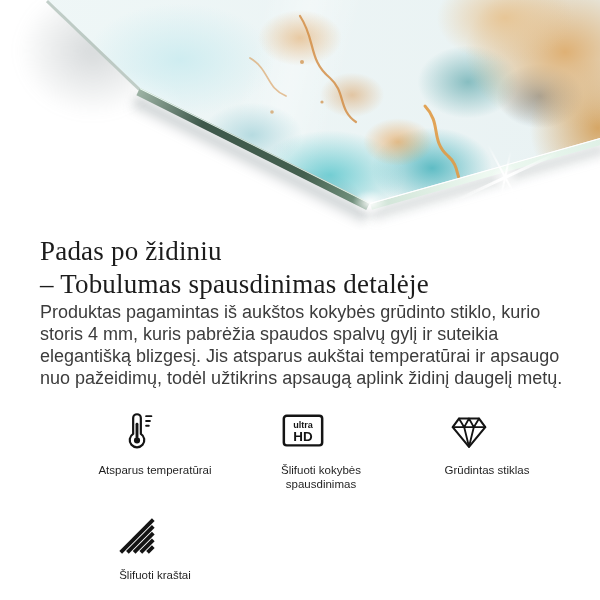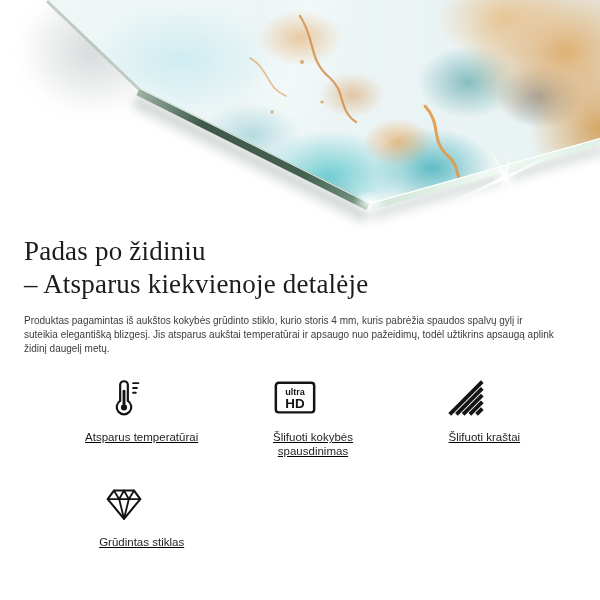--- a/index.html
+++ b/index.html
@@ -65,30 +65,30 @@
   .sparkle { position:absolute; left:505px; top:177px; width:0; height:0; }
   .sparkle .ray { position:absolute; background:linear-gradient(to right, rgba(255,255,255,0), #fff 45%, #fff 55%, rgba(255,255,255,0));
     filter:blur(.4px); }
   .sparkle .ray1 { width:116px; height:2.5px; left:-58px; top:-1px; transform:rotate(-25deg); }
   .sparkle .ray2 { width:74px;  height:2px;   left:-37px; top:-1px; transform:rotate(62deg); }
   .sparkle .ray3 { width:52px;  height:1.5px; left:-26px; top:-1px; transform:rotate(-78deg); }
   .sparkle .core { position:absolute; left:-14px; top:-14px; width:28px; height:28px;
     background:radial-gradient(closest-side, rgba(255,255,255,1), rgba(255,255,255,.55) 35%, rgba(255,255,255,0)); }
 
   
-  .content { padding:0 34px 0 24px; }
+  .content { padding:0 34px 0 40px; }
   h1 { margin-top:5px; font-family:"Liberation Serif","DejaVu Serif",serif;
     font-weight:400; font-size:27px; line-height:33px; color:#1c1c1c; letter-spacing:.2px; }
   h1 span { display:block; }
-  .desc { margin-top:13px; max-width:532px; font-size:10px; line-height:14px; color:#3c3c3c; }
+  .desc { max-width:532px; font-size:18px; line-height:22px; color:#3c3c3c; }
 
   
   .features { margin-top:19px; display:grid; grid-template-columns:repeat(3,1fr);
     row-gap:22px; padding:0 14px; text-align:center; }
-  .feature { display:flex; flex-direction:column; align-items:center;text-decoration:underline; }
+  .feature { display:flex; flex-direction:column; align-items:center; }
   .icon-box { height:46px; display:flex; align-items:flex-end; justify-content:center; }
   .icon-box svg { display:block; }
   .feature-label { margin-top:9px; font-size:11.5px; color:#1f1f1f; line-height:14px;margin-left:36px; }
   .ink { stroke:#141414; stroke-width:2.3; fill:none; stroke-linecap:round; stroke-linejoin:round; }
   .ink-fill { fill:#141414; stroke:none; }
   .badge-word { font-family:"Liberation Sans",sans-serif; fill:#141414; }
 </style>
 </head>
 <body>
 
@@ -120,21 +120,21 @@
     <div class="ray ray1"></div>
       <div class="ray ray2"></div>
       <div class="ray ray3"></div>
       <div class="core"></div>
   </div>
 </div>
 
 <div class="content">
   <h1>
     <span>Padas po židiniu</span>
-    <span>– Atsparus kiekvienoje detalėje</span>
+    <span>– Tobulumas spausdinimas detalėje</span>
   </h1>
   <p class="desc">Produktas pagamintas iš aukštos kokybės grūdinto stiklo, kurio storis 4 mm, kuris pabrėžia spaudos spalvų gylį ir suteikia elegantišką blizgesį. Jis atsparus aukštai temperatūrai ir apsaugo nuo pažeidimų, todėl užtikrins apsaugą aplink židinį daugelį metų.</p>
 
   <div class="features">
 
     <div class="feature">
       <div class="icon-box">
         <svg width="46" height="46" viewBox="0 0 48 48">
           <path class="ink" d="M20,10.5 a4,4 0 0 1 8,0 V27 a7.6,7.6 0 1 1 -8,0 Z"></path>
           <path class="ink" d="M24,17 V30" style="stroke-width:3"></path>
@@ -153,37 +153,37 @@
           <text class="badge-word" x="24" y="34.5" text-anchor="middle" font-size="14" font-weight="800">HD</text>
         </svg>
       </div>
       <div class="feature-label">Šlifuoti kokybės spausdinimas</div>
     </div>
 
 
     <div class="feature">
       <div class="icon-box">
         <svg width="46" height="46" viewBox="0 0 48 48">
+          <path class="ink" d="M13.5,11 H34.5 L41,20 L24,40.5 L7,20 Z" style="stroke-width:2.2"></path>
+          <path class="ink" d="M7,20 H41 M13.5,11 L19,20 L24,11 L29,20 L34.5,11 M19,20 L24,40.5 M29,20 L24,40.5" style="stroke-width:1.9"></path>
+        </svg>
+      </div>
+      <div class="feature-label">Grūdintas stiklas</div>
+    </div>
+
+    <div class="feature">
+      <div class="icon-box">
+        <svg width="46" height="46" viewBox="0 0 48 48">
           <g stroke="#141414" stroke-width="4" stroke-linecap="butt">
             <path d="M7,41 L41,7"></path>
             <path d="M14,41 L41,14"></path>
             <path d="M21,41 L41,21"></path>
             <path d="M28,41 L41,28"></path>
             <path d="M35,41 L41,35"></path>
           </g>
         </svg>
       </div>
       <div class="feature-label">Šlifuoti kraštai</div>
     </div>
 
-    <div class="feature">
-      <div class="icon-box">
-        <svg width="46" height="46" viewBox="0 0 48 48">
-          <path class="ink" d="M13.5,11 H34.5 L41,20 L24,40.5 L7,20 Z" style="stroke-width:2.2"></path>
-          <path class="ink" d="M7,20 H41 M13.5,11 L19,20 L24,11 L29,20 L34.5,11 M19,20 L24,40.5 M29,20 L24,40.5" style="stroke-width:1.9"></path>
-        </svg>
-      </div>
-      <div class="feature-label">Grūdintas stiklas</div>
-    </div>
-
 
   </div>
 </div>
 
 </body></html>

